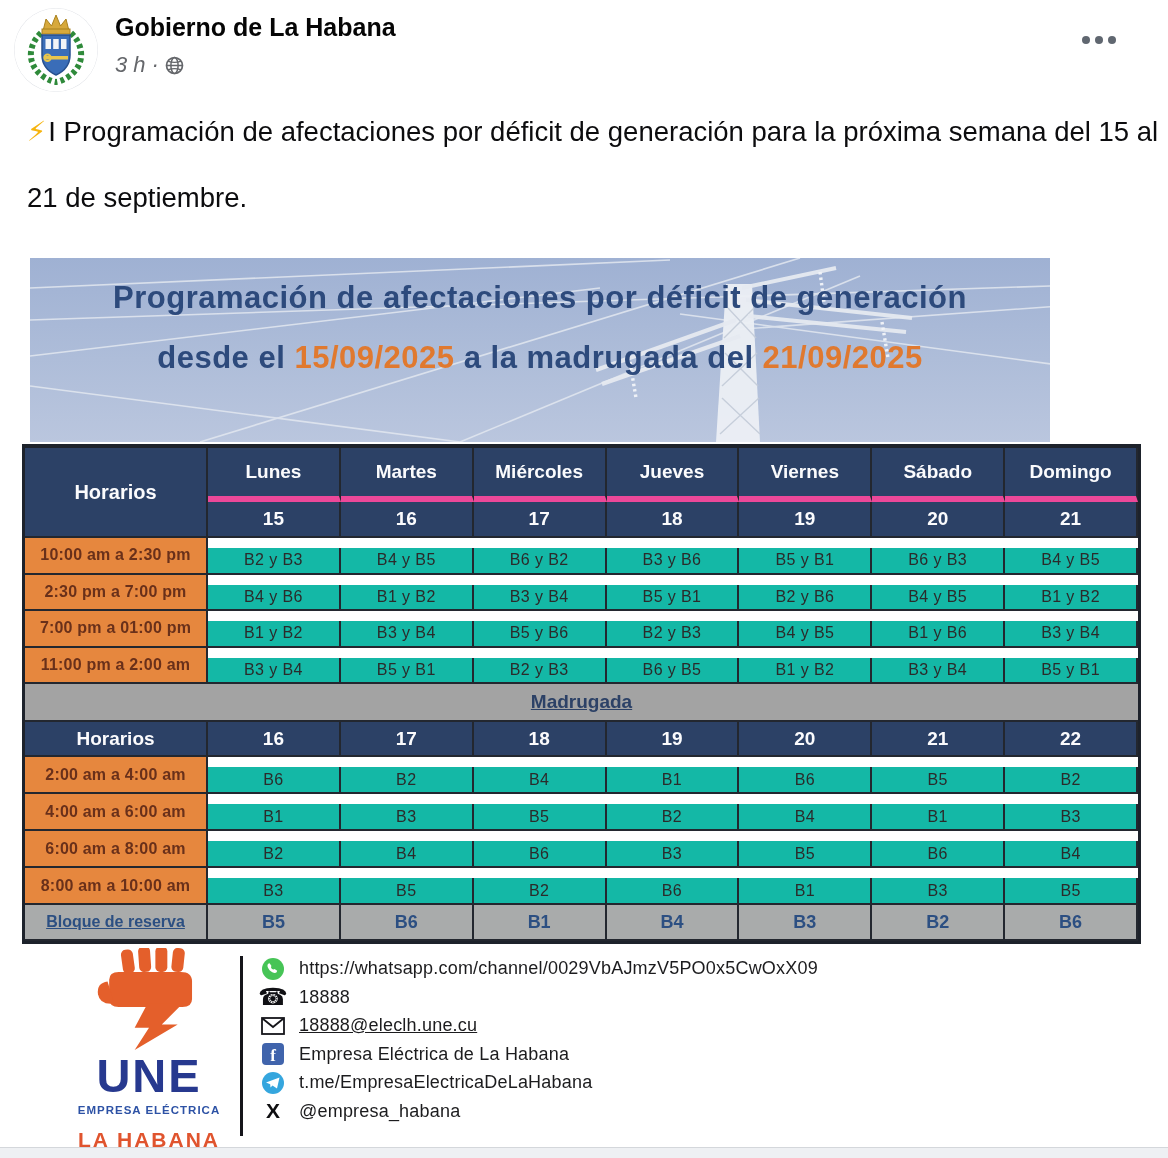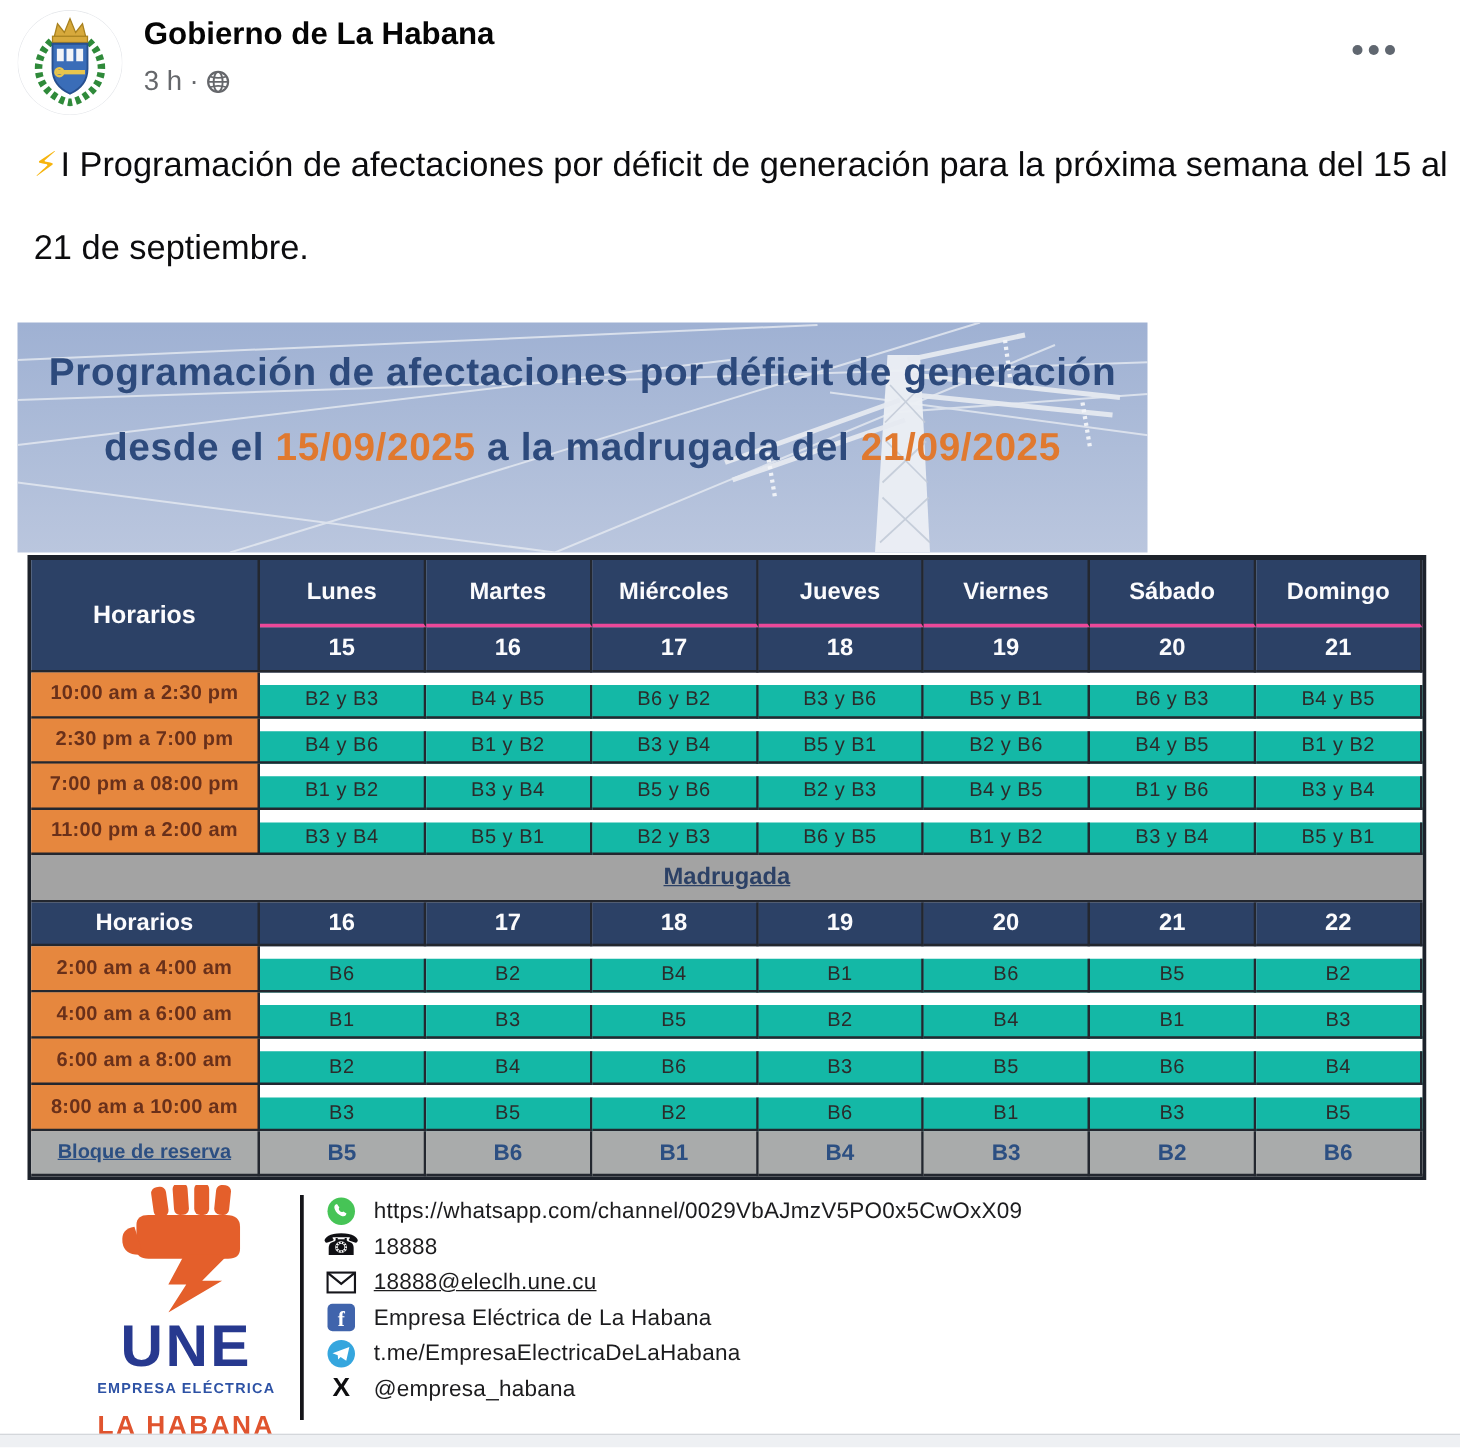--- a/index.html
+++ b/index.html
@@ -3,51 +3,51 @@
 <meta charset="utf-8">
 <style>
   html,body{margin:0;padding:0;}
   body{width:1168px;height:1158px;position:relative;background:#fff;
        font-family:"Liberation Sans","DejaVu Sans",sans-serif;overflow:hidden;}
   
   .phead{position:absolute;left:0;top:0;width:1168px;height:100px;}
   .avatar{position:absolute;left:14px;top:8px;width:84px;height:84px;border-radius:50%;
           background:#fff;box-shadow:0 0 0 1px #e4e6ea inset;overflow:hidden;cursor:pointer;}
   .pname{position:absolute;left:115px;top:13px;font-size:25px;font-weight:700;color:#050505;}
-  .psub{position:absolute;left:115px;top:52px;font-size:22px;color:#65676b;display:flex;align-items:center;gap:6px;}
+  .psub{position:absolute;left:115px;top:52px;font-size:22px;color:#65676b;display:flex;align-items:center;gap:6px;font-style:italic;}
   .pmenu{position:absolute;right:46px;top:30px;display:flex;gap:5px;cursor:pointer;padding:6px;}
   .pmenu i{width:8px;height:8px;border-radius:50%;background:#606770;display:block;}
   
   .ptext{position:absolute;left:27px;top:99px;width:1134px;font-size:27.5px;line-height:66px;color:#0c0c0e;}
   .ptext p{margin:0;}
   .ptext p + p{margin-top:16px;}
   .bolt{color:#f6b40e;margin-right:2px;}
   .pen{color:#dfa73e;margin-right:8px;}
   
   .card{position:absolute;left:14px;top:258px;width:1140px;height:889px;background:#fff;}
   
-  .banner{position:absolute;left:0;top:0;width:904px;height:184px;overflow:hidden;
+  .banner{position:absolute;left:16px;top:0;width:1020px;height:184px;overflow:hidden;
           background:linear-gradient(180deg,#9fb1d3 0%,#aebdd9 55%,#bac6de 100%);}
   .banner svg{position:absolute;left:0;top:0;}
   .btitle{position:absolute;left:0;top:22px;width:100%;text-align:center;
           font-size:31px;font-weight:700;color:#2d4a7c;letter-spacing:.5px;}
   .bsub{position:absolute;left:0;top:82px;width:100%;text-align:center;
         font-size:31px;font-weight:700;color:#2d4a7c;letter-spacing:.5px;}
   .od{color:#e0792f;}
   
   .sched{position:absolute;left:8px;top:186px;width:1119px;background:#fff;
          border:3px solid #1d222b;border-top-width:4px;box-sizing:border-box;}
   .grid{display:grid;grid-template-columns:183px repeat(7,1fr);}
   .t1{grid-template-rows:54px 36px repeat(4,36.5px);}
   .t2{grid-template-rows:35px repeat(4,37px) 36px;}
   .c{display:flex;align-items:center;justify-content:center;box-sizing:border-box;
      border-right:2px solid #23272f;border-bottom:2px solid #23272f;}
   .hdr{background:#2c4166;color:#fbfbfd;font-weight:600;font-size:19px;}
   .hor{grid-row:1 / span 2;font-size:20px;}
-  .day{border-bottom:3px solid #ec4899;}
+  .day{border-bottom:6px solid #ec4899;}
   .date{font-weight:700;}
   .time{background:#e6873e;color:#69301a;font-weight:700;font-size:16px;letter-spacing:.2px;}
   .val{background:#14b8a6;color:#2b2b2b;font-size:16px;letter-spacing:.4px;margin-top:10px;}
   .band{height:36px;background:#a3a3a3;display:flex;align-items:center;justify-content:center;
         border-bottom:2px solid #23272f;}
   .band span{color:#2c4166;font-weight:700;font-size:19px;text-decoration:underline;}
   .h2{background:#2c4166;color:#fbfbfd;font-weight:700;font-size:19px;}
   .rsv{background:#a9abab;color:#2c4f82;font-weight:700;font-size:18px;}
   .rsvlbl{background:#a9abab;color:#2c4f82;font-weight:700;font-size:16px;text-decoration:underline;}
   
@@ -185,21 +185,21 @@
 
       <div class="c time">2:30 pm a 7:00 pm</div>
       <div class="c val">B4 y B6</div>
       <div class="c val">B1 y B2</div>
       <div class="c val">B3 y B4</div>
       <div class="c val">B5 y B1</div>
       <div class="c val">B2 y B6</div>
       <div class="c val">B4 y B5</div>
       <div class="c val">B1 y B2</div>
 
-      <div class="c time">7:00 pm a 08:00 pm</div>
+      <div class="c time">7:00 pm a 01:00 pm</div>
       <div class="c val">B1 y B2</div>
       <div class="c val">B3 y B4</div>
       <div class="c val">B5 y B6</div>
       <div class="c val">B2 y B3</div>
       <div class="c val">B4 y B5</div>
       <div class="c val">B1 y B6</div>
       <div class="c val">B3 y B4</div>
 
       <div class="c time">11:00 pm a 2:00 am</div>
       <div class="c val">B3 y B4</div>

